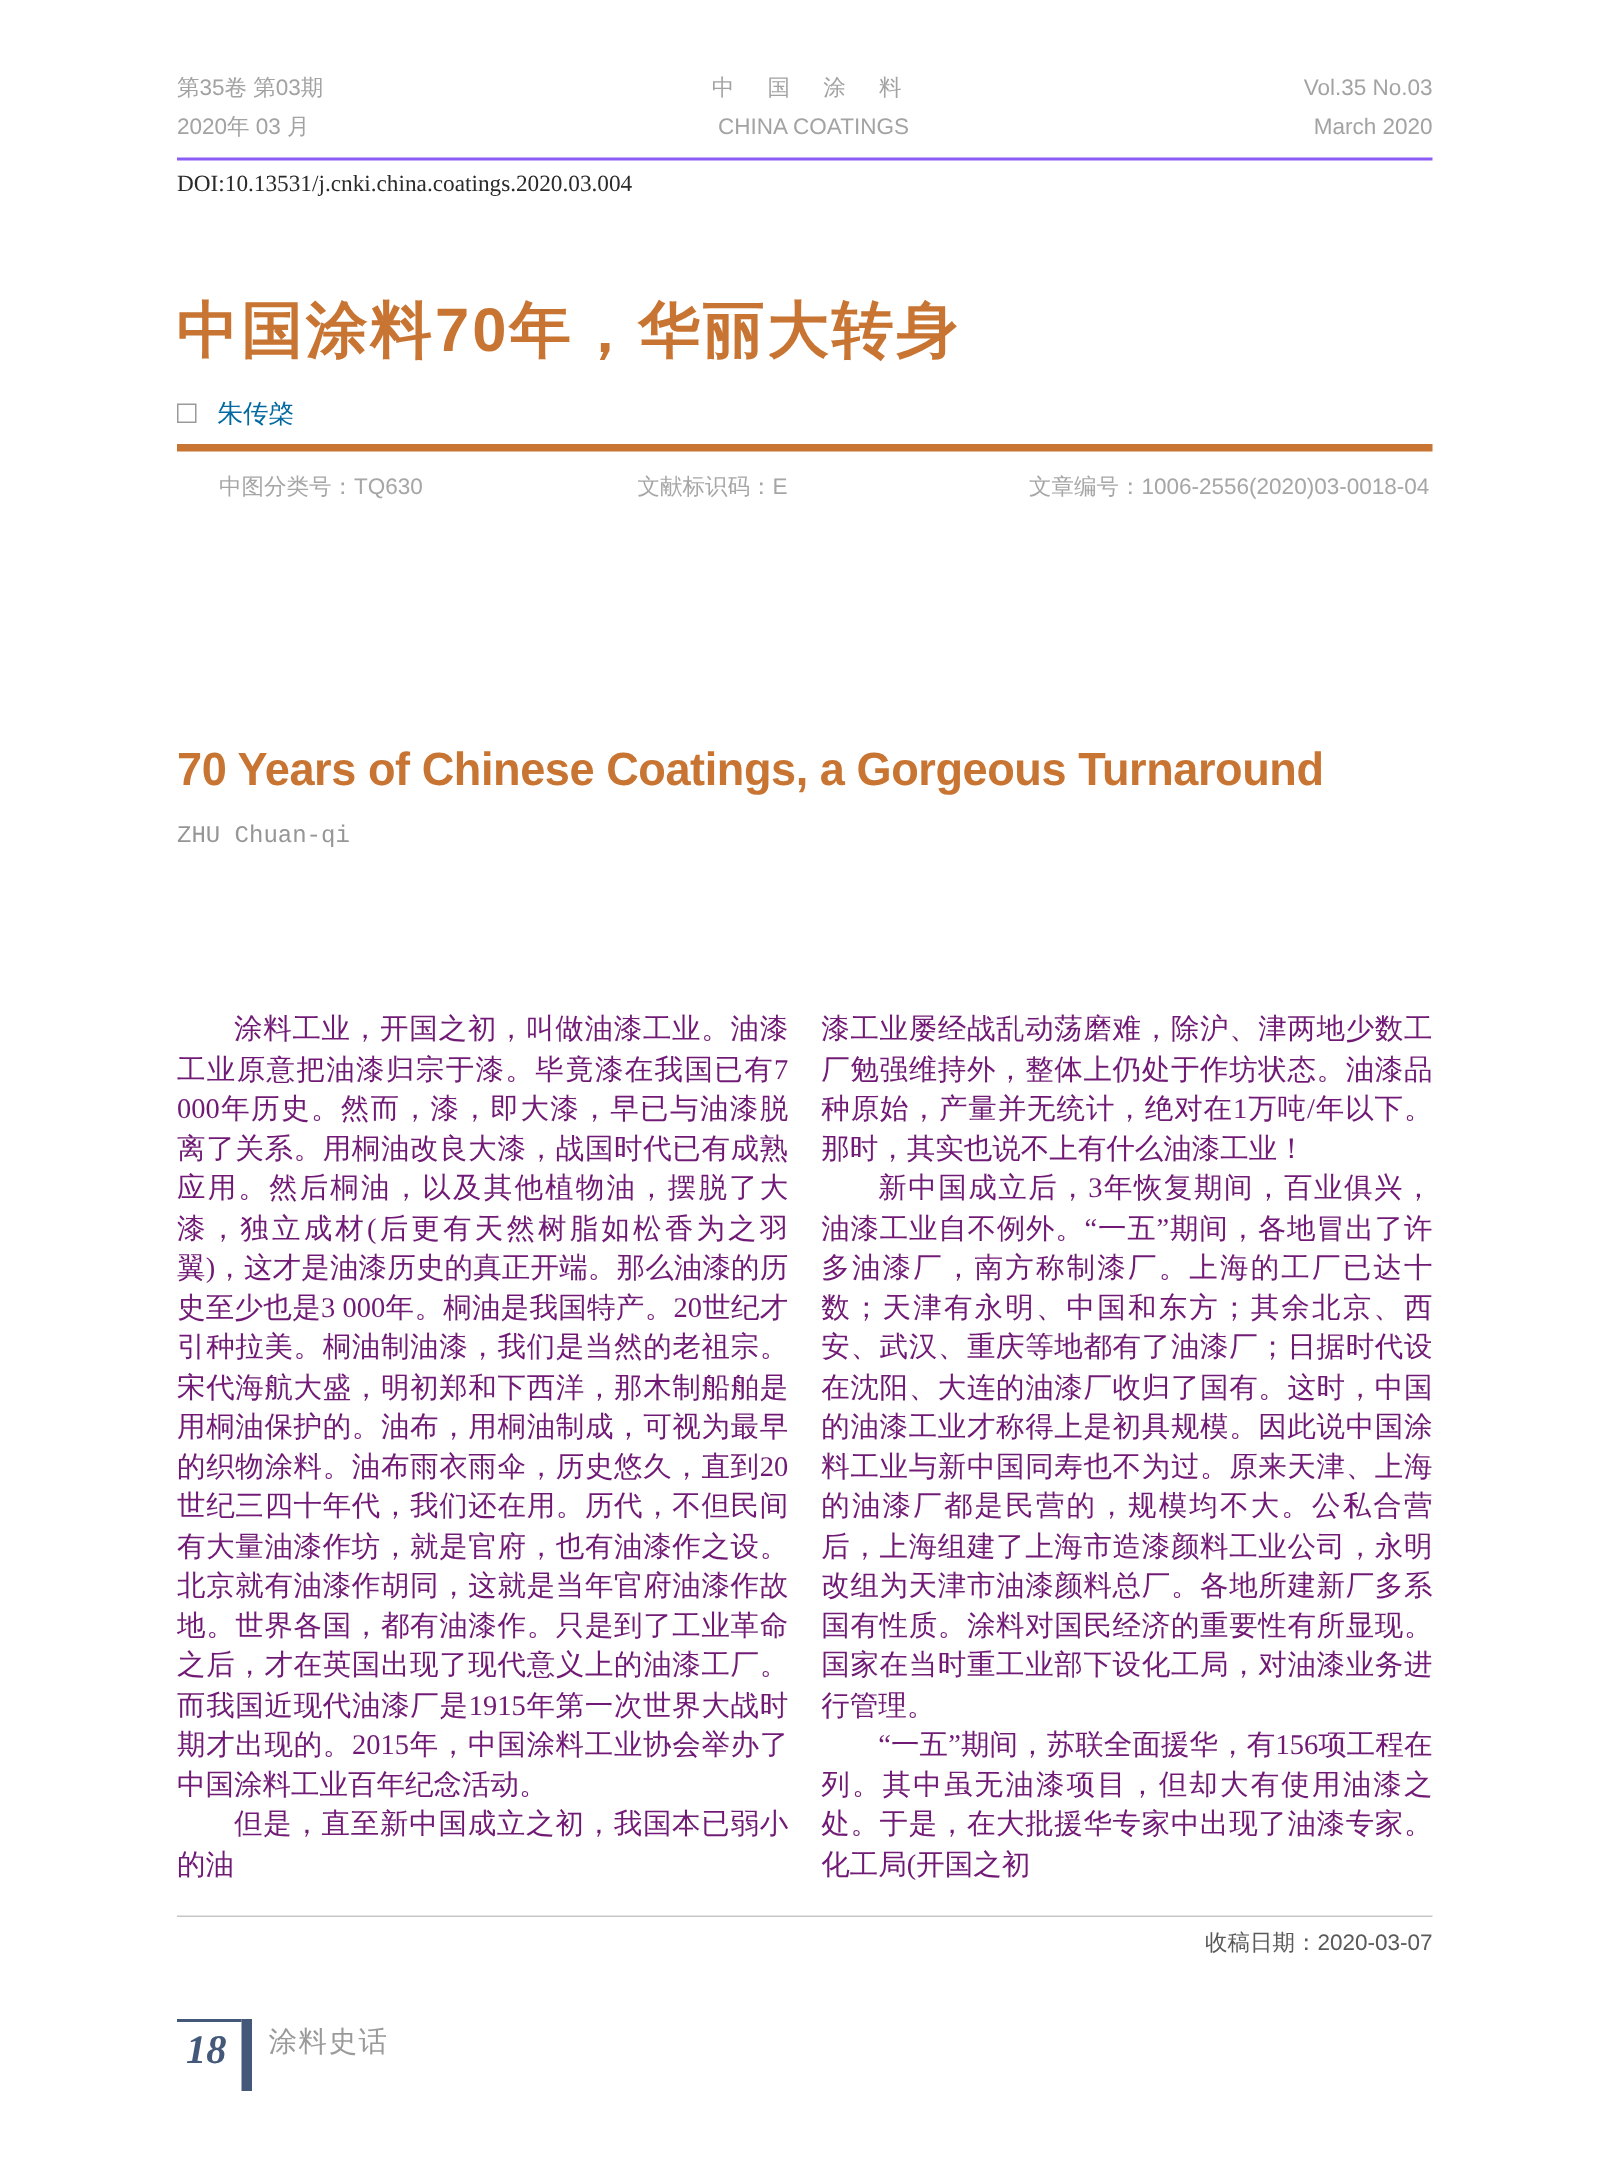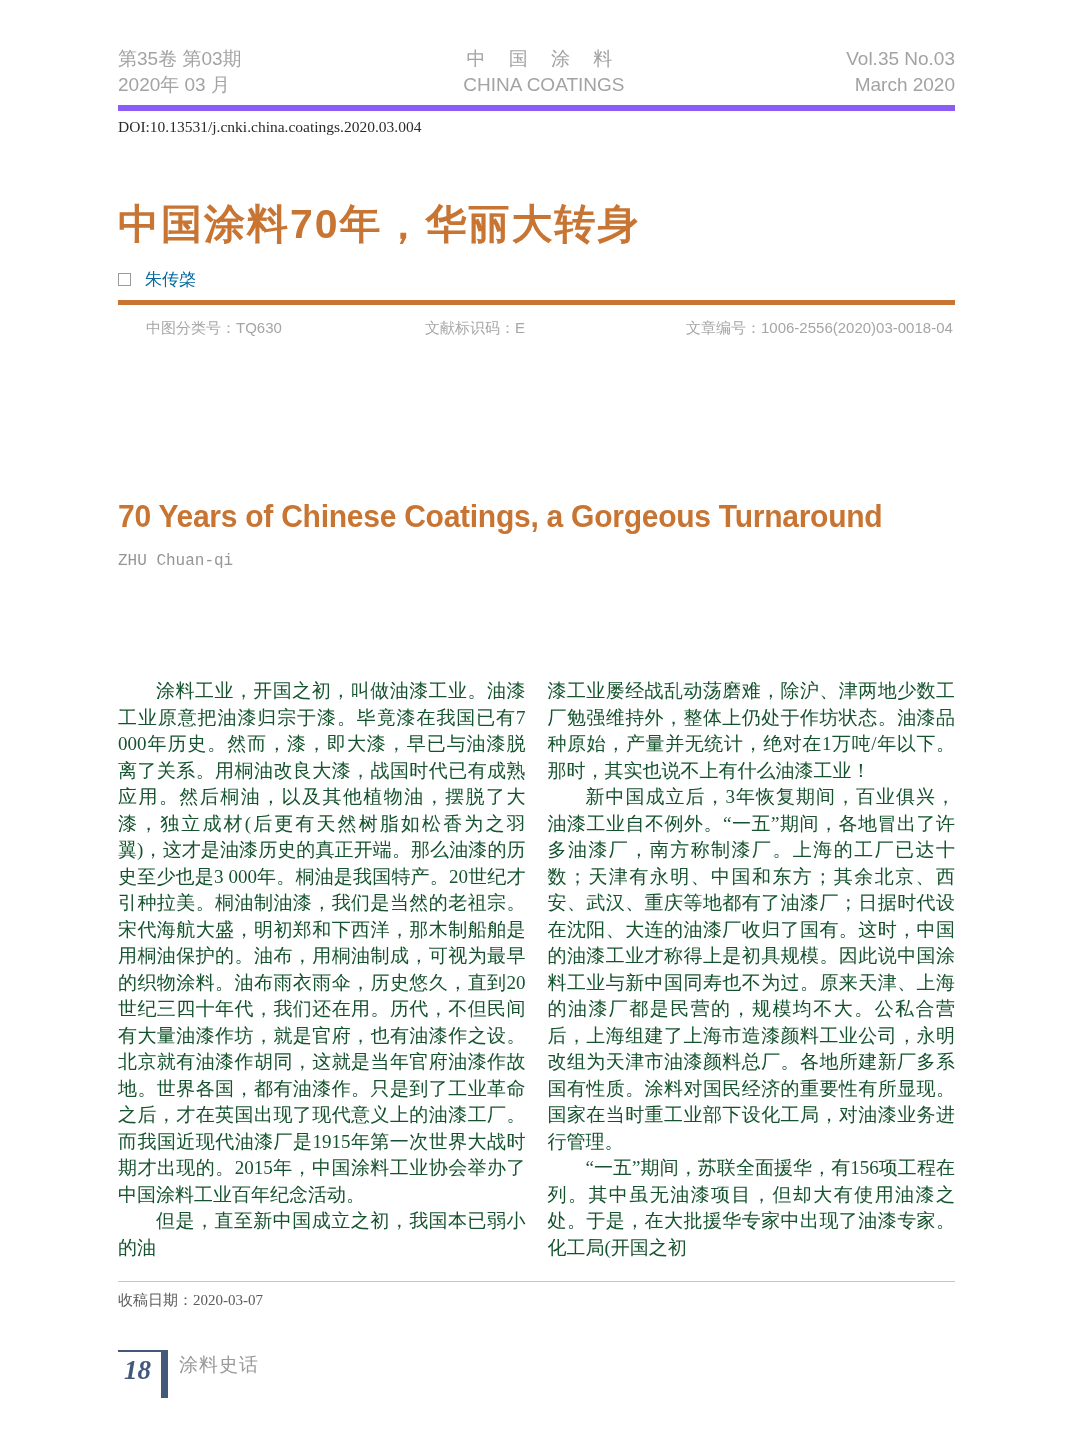--- a/index.html
+++ b/index.html
@@ -12,23 +12,23 @@
     overflow:hidden;
     font-family:"Liberation Serif", serif;
     color:#1c1c1c;
   }
   .content { padding:0 117px 0 118px; }
 
   
   .journal-header {
     padding-top:46px; padding-bottom:7px;
     display:flex; justify-content:space-between; align-items:flex-start;
-    border-bottom:6px solid #8b5cf6;
+    border-bottom:2px solid #8b5cf6;
     font-family:"Liberation Sans", sans-serif;
-    font-size:19px; line-height:26px; color:#a3a3a3;
+    font-size:15px; line-height:26px; color:#a3a3a3;
   }
   .jh-left { text-align:left; }
   .jh-center { text-align:center; }
   .jh-center .cn { letter-spacing:9px; }
   .jh-right { text-align:right; }
   .doi {
     margin-top:7px;
     font-family:"Liberation Serif", serif;
     font-size:15.5px; color:#2a2a2a;
   }
@@ -76,31 +76,31 @@
     margin-top:17px;
     font-family:Liberation Mono, monospace;
     font-size:16px; color:#969696;
   }
 
   
   .body-columns {
     margin-top:108px;
     display:flex; gap:22px;
   }
-  .col { flex:1; font-size:19px; line-height:26.5px; text-align:justify; color:#14532d; }
+  .col { flex:1; font-size:19px; line-height:26.5px; text-align:justify; color:#701a75; }
   .col p { margin:0; }
   .col p.indent { text-indent:2em; }
 
   
   .footnotes {
     margin-top:20px;
     border-top:1px solid #c6c6c6;
     padding-top:6px;
-    font-family:Liberation Serif, serif;
-    font-size:15px; line-height:24px; color:#5a5a5a;
+    font-family:Liberation Sans, sans-serif;
+    font-size:15px; line-height:24px; color:#5a5a5a;text-align:right;
   }
 
   
   .page-footer {
     margin-top:38px;
     display:flex; align-items:flex-start;
     height:50px;
   }
   .pf-num-wrap {
     border-top:2px solid #44597a;

